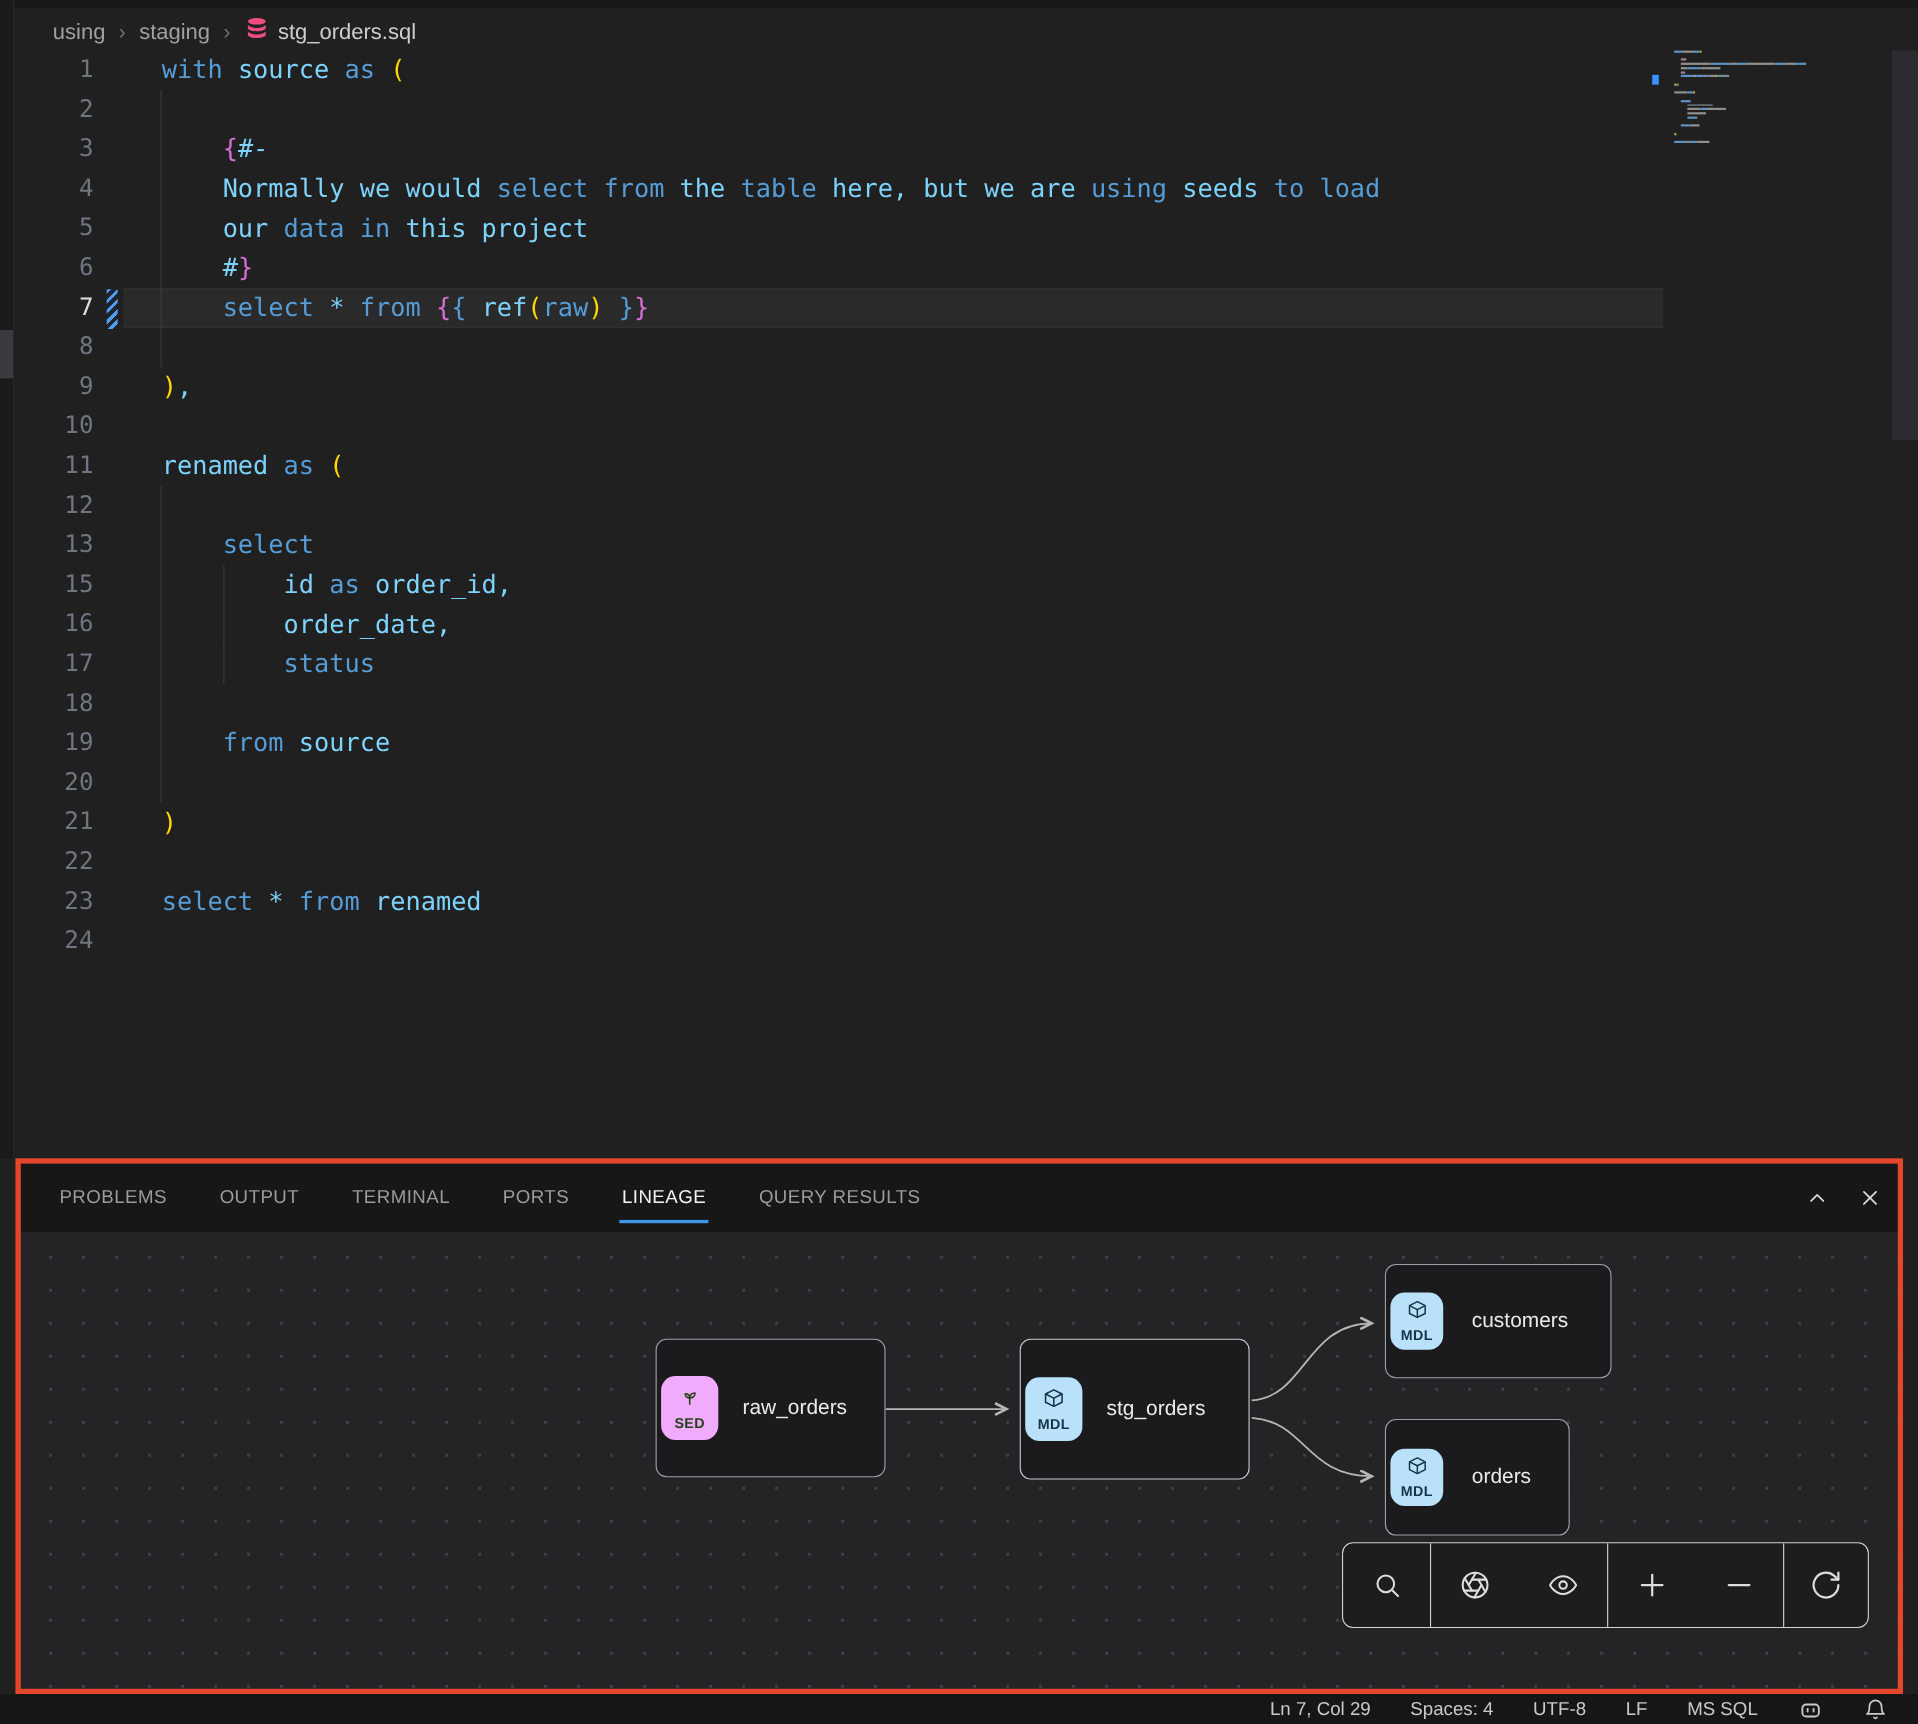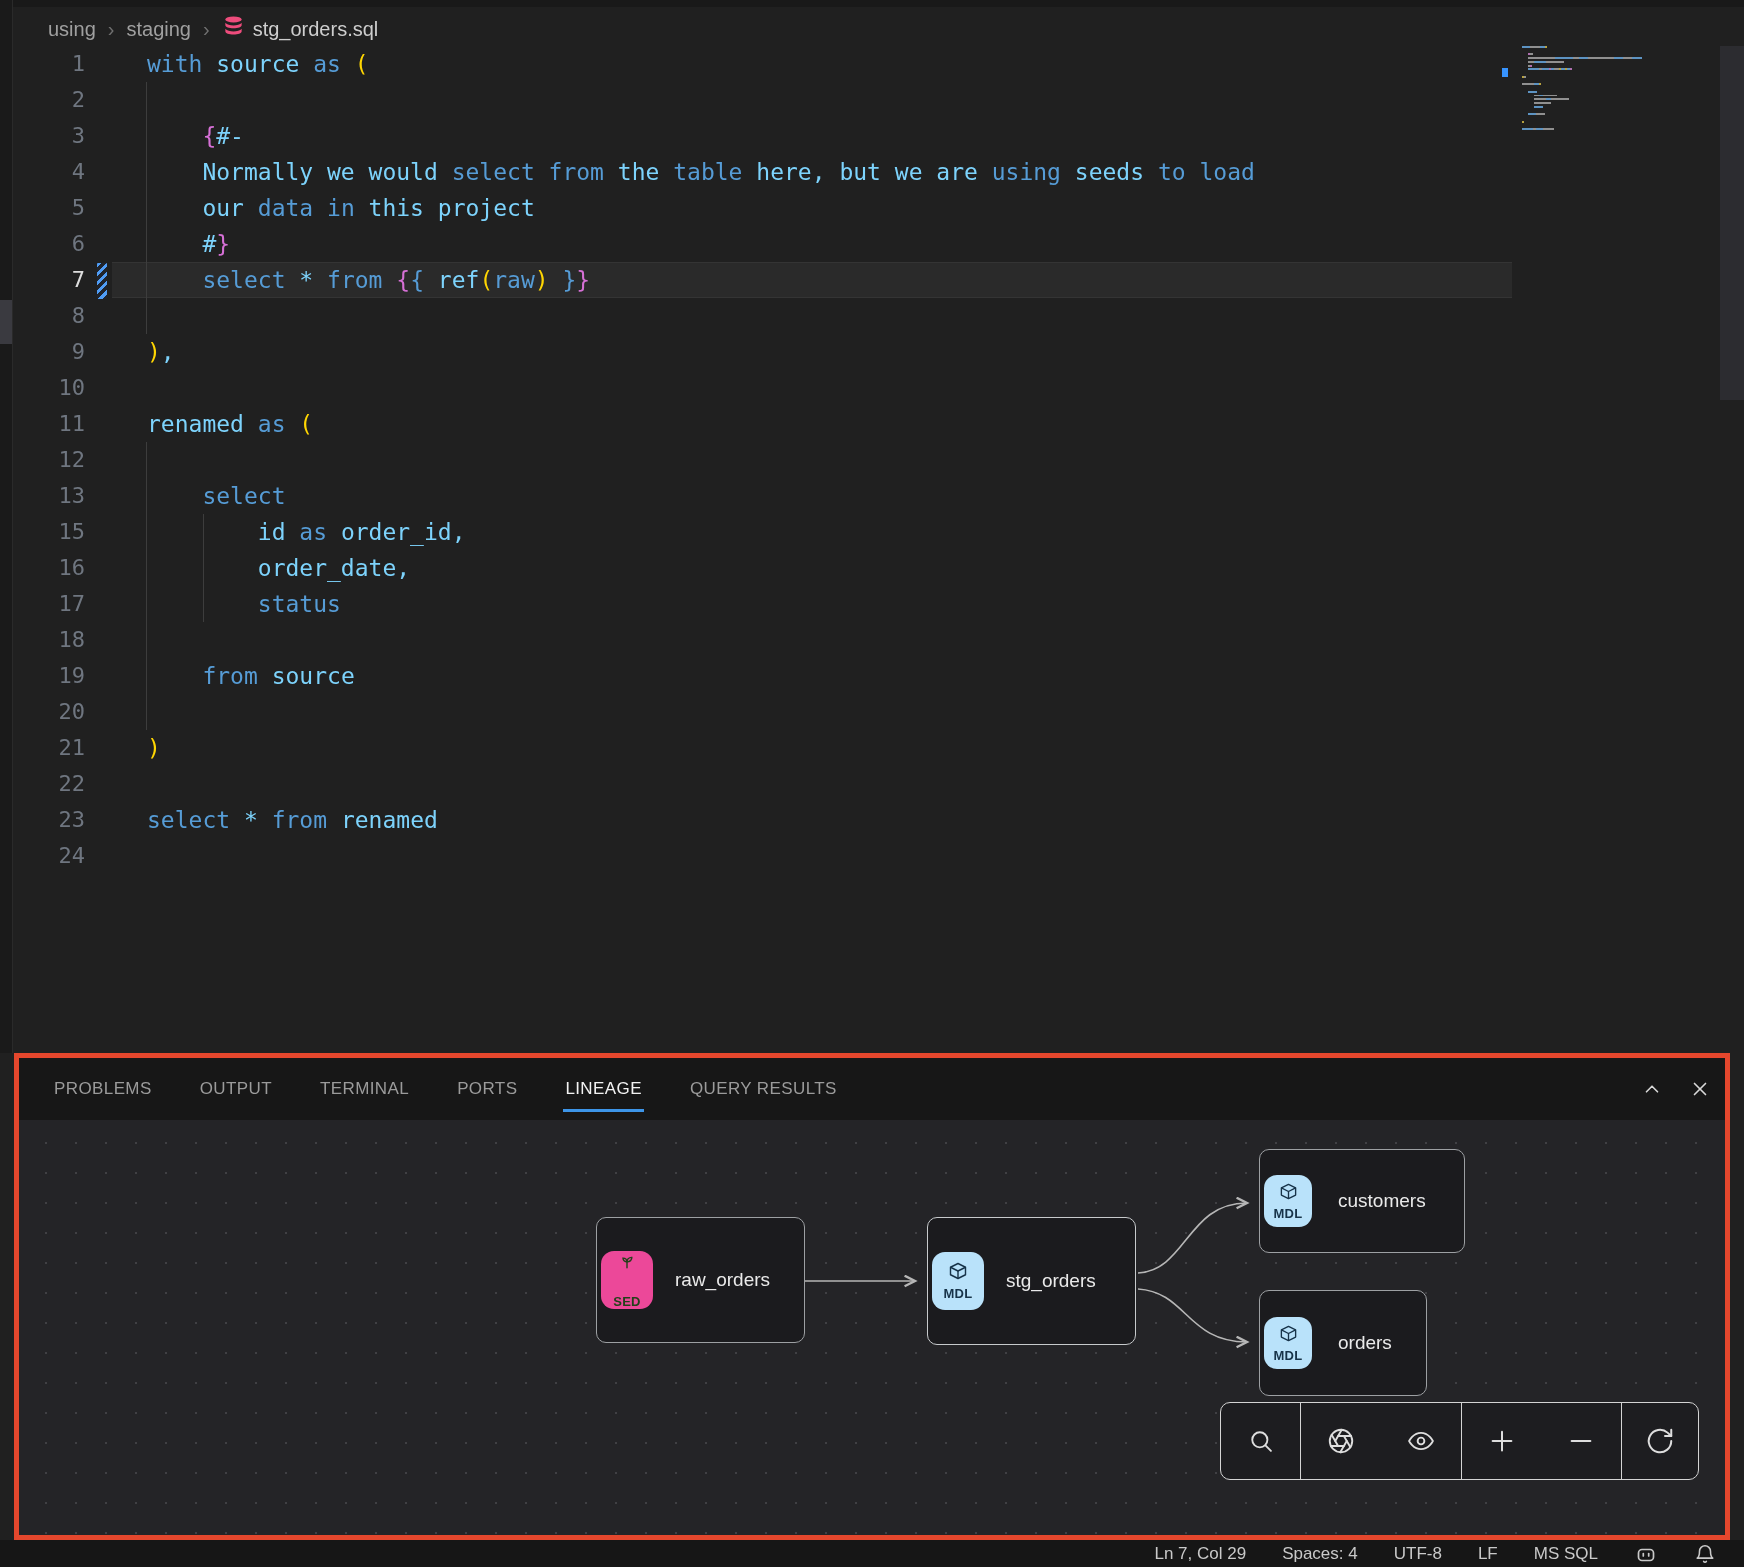--- a/index.html
+++ b/index.html
@@ -48,21 +48,21 @@
   #canvas{position:relative;width:1706px;height:415px;background:#242427;
     background-image:radial-gradient(circle,#404044 1.3px,transparent 1.5px);
     background-size:30px 30px;background-position:12px 8px;}
   #edges{position:absolute;left:0;top:0;pointer-events:none;}
   .node{position:absolute;background:#1b1b1e;border:1.7px solid #9da0a3;border-radius:10px;
     box-sizing:border-box;display:flex;align-items:center;gap:22px;padding-left:4px;}
   .node.selected{border-color:#c7cacc;}
   .node .label{color:#eaeaea;font-size:19px;}
   .badge{width:52px;height:58px;border-radius:13px;display:flex;flex-direction:column;
     align-items:center;justify-content:center;gap:1px;flex:0 0 auto;}
-  .badge.seed{background:#ec4899;color:#23411a;justify-content:space-between;}
+  .badge.seed{background:#f0abfc;color:#23411a;}
   .badge.model{background:#b9e2fa;color:#173349;}
   .badge .btxt{font-size:13px;font-weight:bold;letter-spacing:.3px;}
   
   #graph-toolbar{position:absolute;left:1201px;top:282px;width:479px;height:78px;box-sizing:border-box;
     border:1.7px solid #d4d4d4;border-radius:10px;background:#1d1d20;display:flex;}
   .gt-cell{display:flex;align-items:center;justify-content:space-around;border-right:1.7px solid #d4d4d4;}
   .gt-cell:last-child{border-right:none;}
   .gt-cell.c1{width:79px;} .gt-cell.c2{width:160px;} .gt-cell.c3{width:159px;} .gt-cell.c4{flex:1;}
   .gt-btn{width:44px;height:44px;display:flex;align-items:center;justify-content:center;}
   

